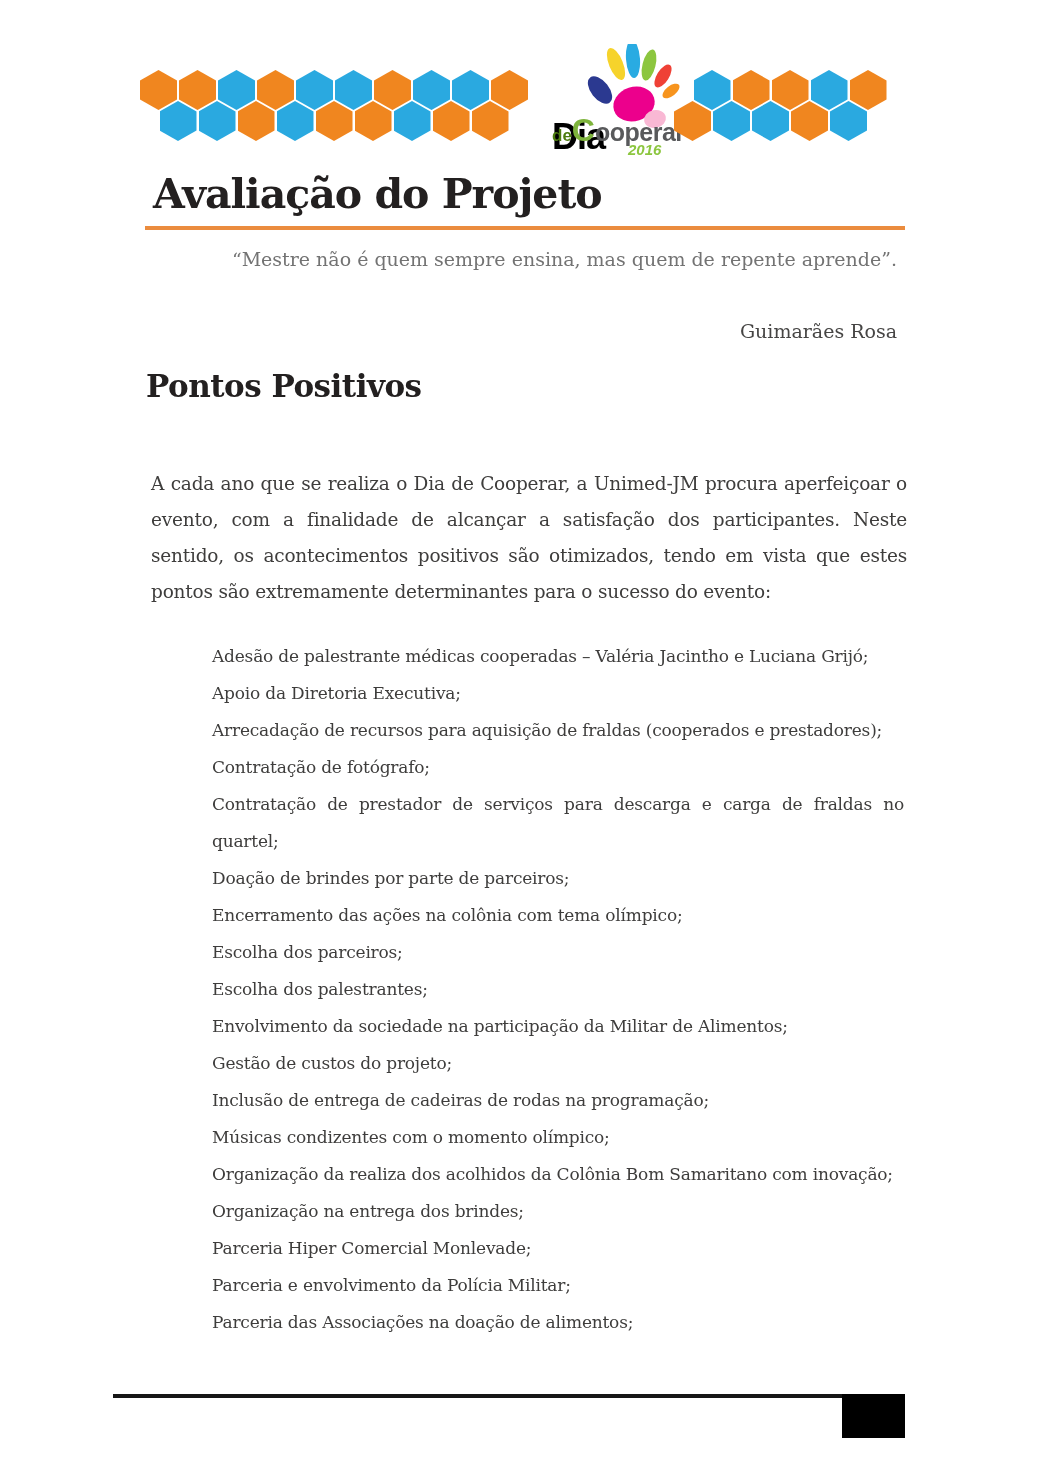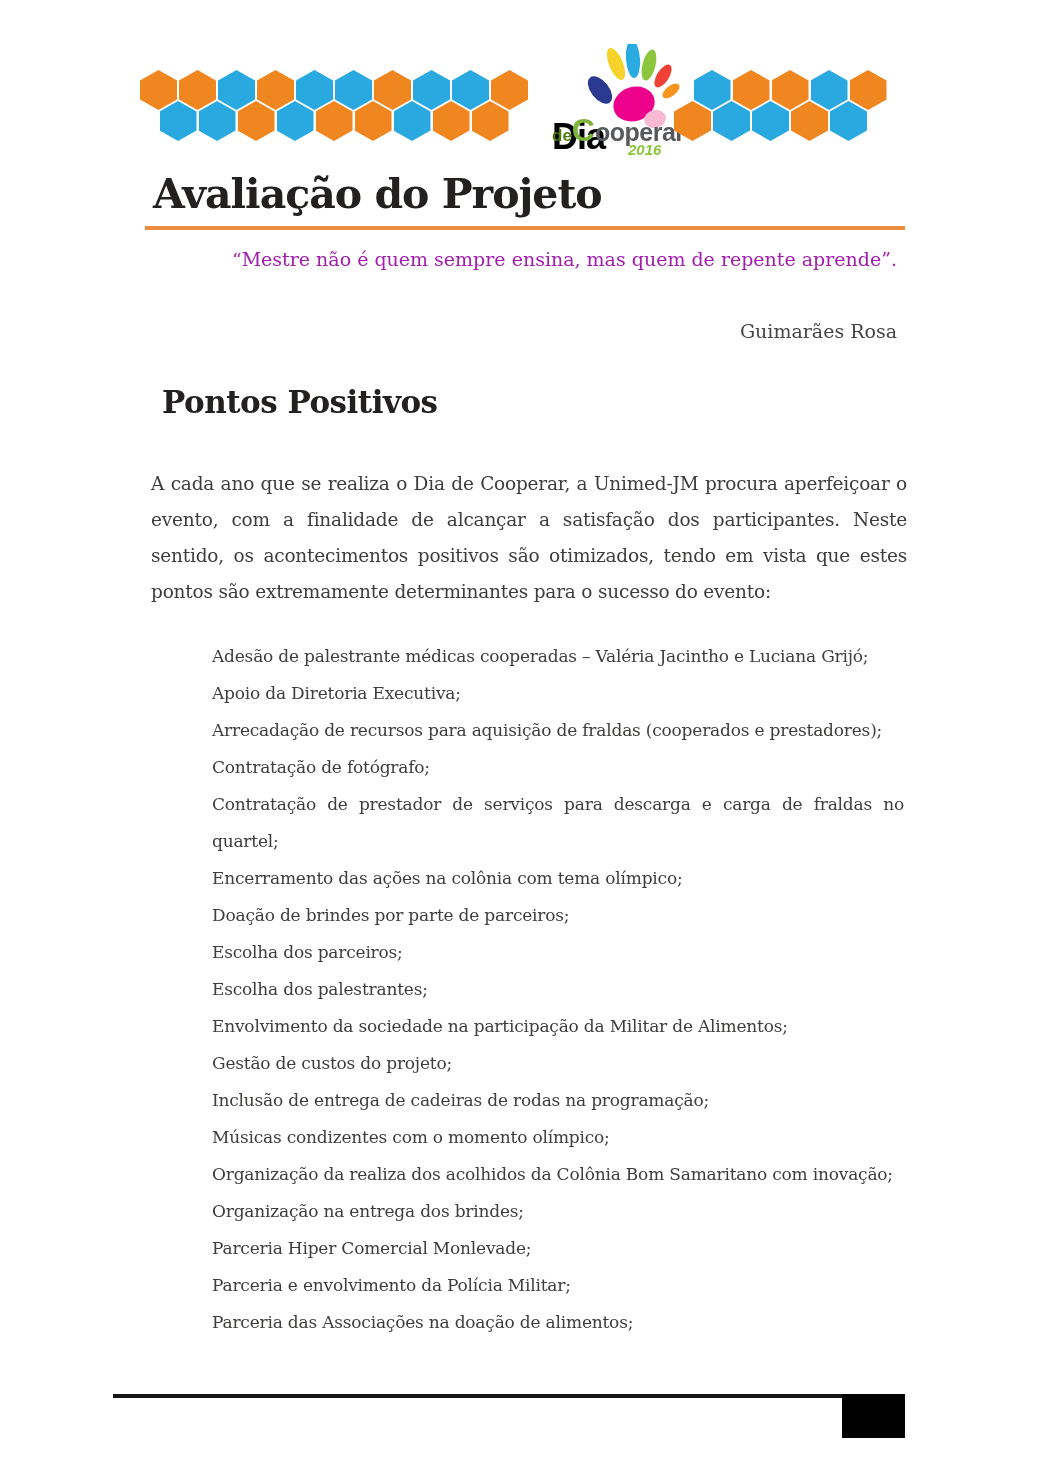--- a/index.html
+++ b/index.html
@@ -18,24 +18,24 @@
   .logo-line2{position:absolute;left:2px;top:68px;display:flex;align-items:baseline;white-space:nowrap;}
   .logo-de{font-size:17px;font-weight:bold;color:#58595B;}
   .logo-c{font-size:32px;font-weight:bold;color:#7EB43C;}
   .logo-ooperar{font-size:25px;font-weight:bold;color:#58595B;letter-spacing:-0.5px;}
   .logo-year{position:absolute;left:78px;top:97px;font-size:15px;font-weight:bold;font-style:italic;color:#8CC63F;}
   
   .page-title{position:absolute;left:146px;top:164px;margin:7px;font-size:41px;line-height:1.15;
               font-weight:bold;color:#232020;letter-spacing:-1px;}
   .title-rule{position:absolute;left:145px;top:226px;width:760px;height:4px;background:#EB8C3E;}
   
-  .quote{position:absolute;left:145px;top:241px;width:752px;text-align:right;font-size:19px;line-height:36px;color:#a21caf;}
+  .quote{position:absolute;left:145px;top:241px;width:752px;text-align:right;font-size:19px;line-height:36px;color:#737373;}
   .quote-author{position:absolute;left:145px;top:277px;width:752px;text-align:right;font-size:19px;line-height:36px;color:#464544;margin-top:36px;}
   
-  .section-heading{position:absolute;left:146px;top:368px;margin:16px;font-size:31px;font-weight:bold;
+  .section-heading{position:absolute;left:146px;top:368px;margin:0;font-size:31px;font-weight:bold;
                    color:#232020;letter-spacing:-0.5px;}
   .intro{position:absolute;left:147px;top:462px;width:756px;margin:4px;text-align:justify;
          font-size:18.5px;line-height:36px;letter-spacing:-0.2px;}
   .list{position:absolute;left:212px;top:638px;width:692px;font-size:17px;line-height:37px;letter-spacing:-0.2px;}
   .list-item{text-align:justify;}
   
   .footer-rule{position:absolute;left:113px;top:1394px;width:729px;height:4px;background:#161616;}
   .page-number-box{position:absolute;left:842px;top:1394px;width:63px;height:44px;background:#000;}
 </style>
 </head>
@@ -106,22 +106,22 @@
 
   <h2 class="section-heading">Pontos Positivos</h2>
   <p class="intro">A cada ano que se realiza o Dia de Cooperar, a Unimed-JM procura aperfeiçoar o evento, com a finalidade de alcançar a satisfação dos participantes. Neste sentido, os acontecimentos positivos são otimizados, tendo em vista que estes pontos são extremamente determinantes para o sucesso do evento:</p>
 
   <div class="list">
       <div class="list-item">Adesão de palestrante médicas cooperadas – Valéria Jacintho e Luciana Grijó;</div>
       <div class="list-item">Apoio da Diretoria Executiva;</div>
       <div class="list-item">Arrecadação de recursos para aquisição de fraldas (cooperados e prestadores);</div>
       <div class="list-item">Contratação de fotógrafo;</div>
       <div class="list-item">Contratação de prestador de serviços para descarga e carga de fraldas no quartel;</div>
+      <div class="list-item">Doação de brindes por parte de parceiros;</div>
       <div class="list-item">Encerramento das ações na colônia com tema olímpico;</div>
-      <div class="list-item">Doação de brindes por parte de parceiros;</div>
       <div class="list-item">Escolha dos parceiros;</div>
       <div class="list-item">Escolha dos palestrantes;</div>
       <div class="list-item">Envolvimento da sociedade na participação da Militar de Alimentos;</div>
       <div class="list-item">Gestão de custos do projeto;</div>
       <div class="list-item">Inclusão de entrega de cadeiras de rodas na programação;</div>
       <div class="list-item">Músicas condizentes com o momento olímpico;</div>
       <div class="list-item">Organização da realiza dos acolhidos da Colônia Bom Samaritano com inovação;</div>
       <div class="list-item">Organização na entrega dos brindes;</div>
       <div class="list-item">Parceria Hiper Comercial Monlevade;</div>
       <div class="list-item">Parceria e envolvimento da Polícia Militar;</div>

